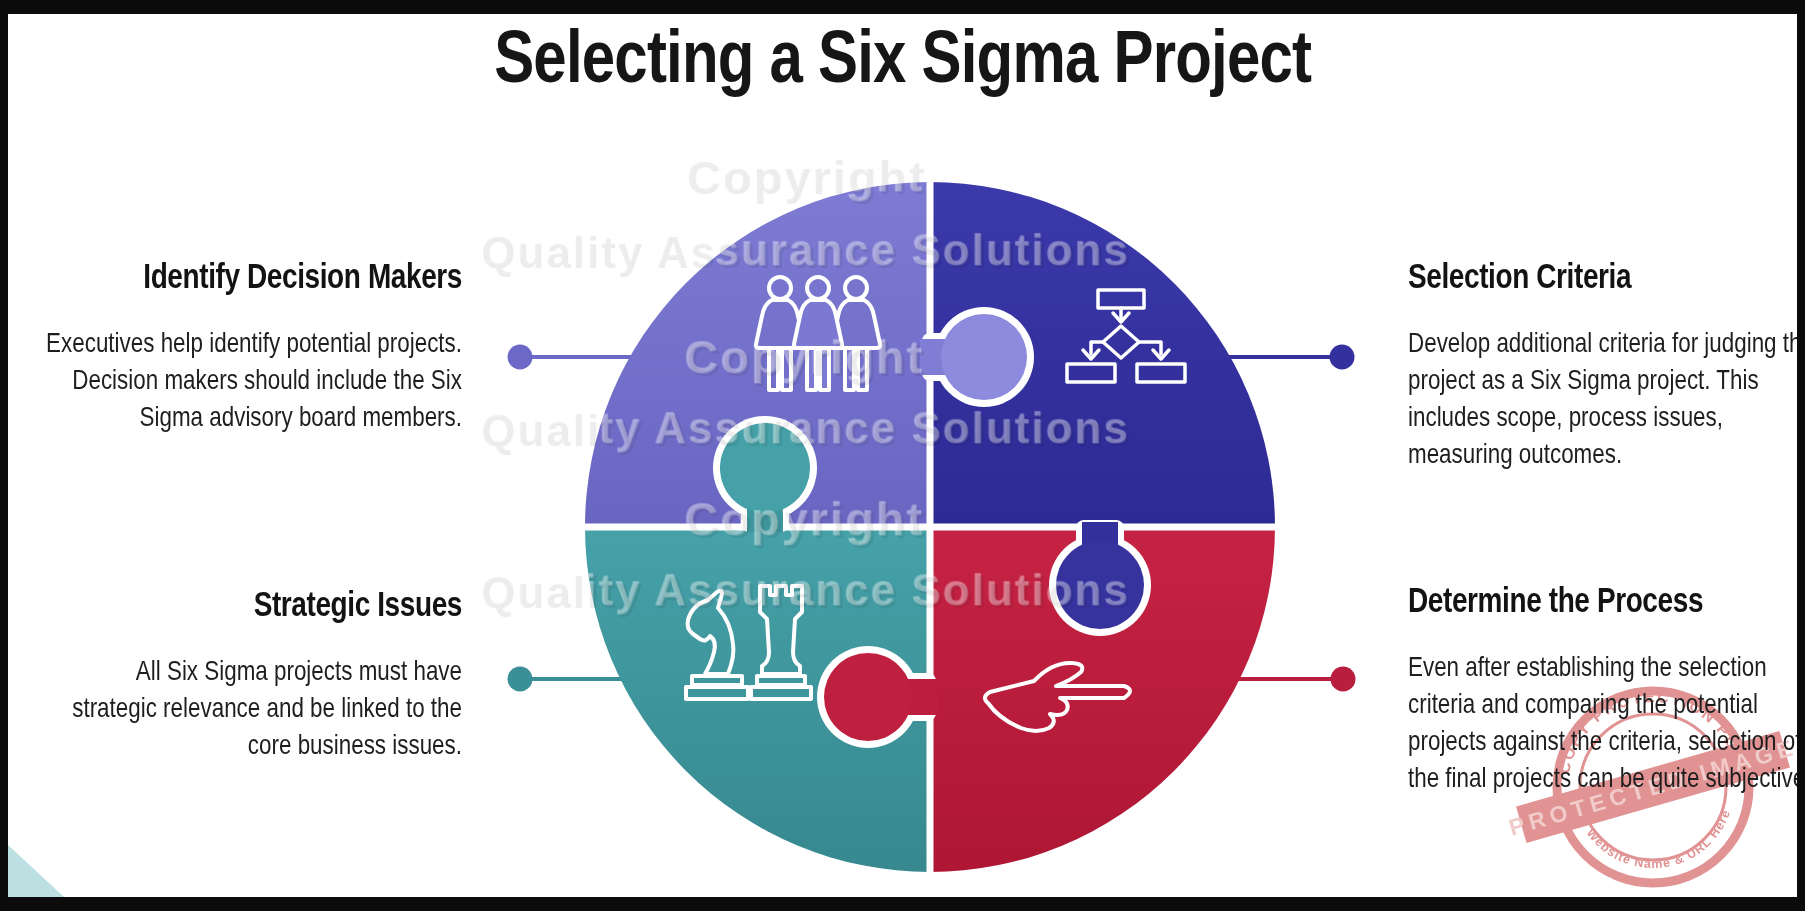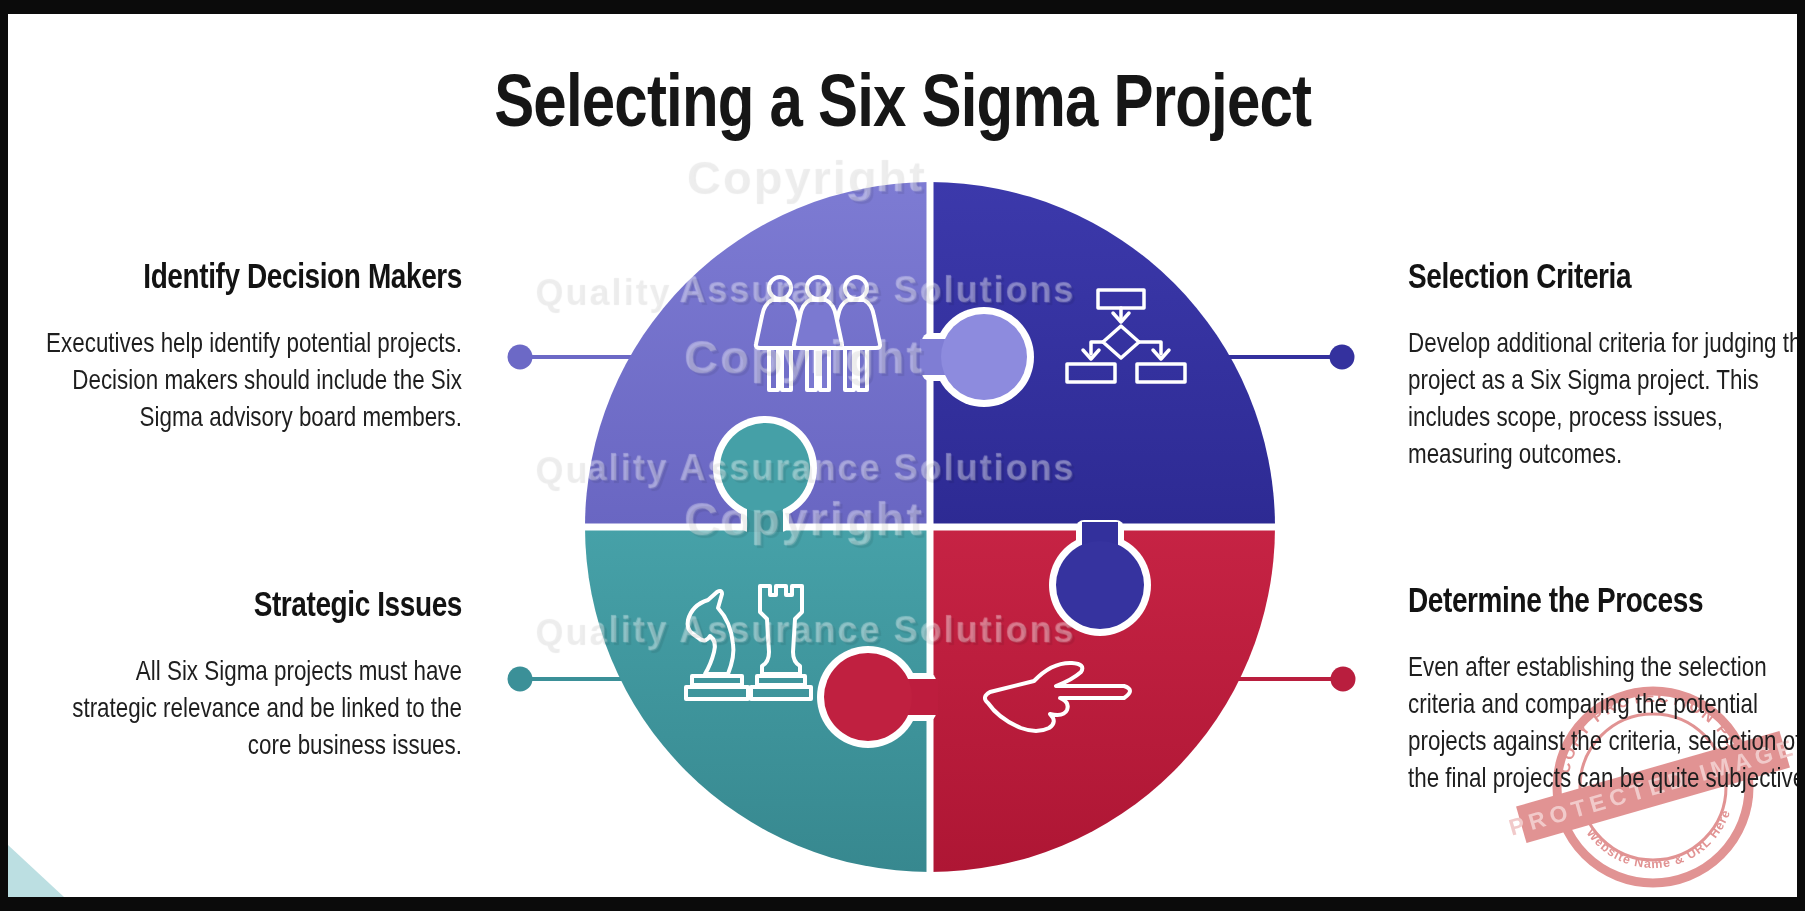--- a/index.html
+++ b/index.html
@@ -7,21 +7,21 @@
     width:1805px;height:911px;position:relative;overflow:hidden;
     background:#ffffff;font-family:"Liberation Sans",sans-serif;
   }
   
   .bar{position:absolute;background:#0b0b0b;z-index:40;}
   .bar-top{left:0;top:0;width:1805px;height:14px;}
   .bar-bottom{left:0;top:897px;width:1805px;height:14px;}
   .bar-left{left:0;top:0;width:8px;height:911px;}
   .bar-right{left:1797px;top:0;width:8px;height:911px;}
   
-  .title-wrap{position:absolute;top:16px;left:0;right:0;text-align:center;z-index:30;margin-top:44px;}
+  .title-wrap{position:absolute;top:16px;left:0;right:0;text-align:center;z-index:30;}
   .title{
     display:inline-block;font-size:75px;font-weight:700;color:#161616;
     letter-spacing:-1px;line-height:80px;white-space:nowrap;
     transform:scaleX(0.80);transform-origin:center top;
   }
   
   .tblock{position:absolute;width:520px;z-index:30;transform:scaleX(0.80);}
   .tblock h2{margin:0 0 26px 0;font-size:35px;line-height:44px;font-weight:700;color:#131313;letter-spacing:-0.5px;}
   .tblock p{margin:0;font-size:28px;line-height:37px;color:#1e1e1e;}
   .tb-left{right:1343px;text-align:right;transform-origin:top right;}
@@ -30,21 +30,21 @@
   .tb-r1{top:254px;} .tb-r2{top:578px;}
   
   .main-svg{position:absolute;left:0;top:0;z-index:10;}
   
   .wm-layer{position:absolute;left:300px;top:0;width:1010px;height:907px;z-index:20;pointer-events:none;}
   .wm-row{
     position:absolute;left:0;width:100%;text-align:center;white-space:nowrap;
     font-weight:700;letter-spacing:2px;color:rgba(255,255,255,0.10);
     text-shadow:2px 2px 1px rgba(0,0,0,0.08), -1px -1px 1px rgba(255,255,255,0.35);
   }
-  .wm-a{font-size:47px;} .wm-b{font-size:36px;margin-top:44px;}
+  .wm-a{font-size:47px;} .wm-b{font-size:44px;}
   .wm-1{top:148px;} .wm-2{top:226px;} .wm-3{top:330px;}
   .wm-4{top:404px;} .wm-5{top:492px;} .wm-6{top:566px;}
   
   .corner-triangle{
     position:absolute;left:8px;top:845px;width:0;height:0;z-index:25;
     border-bottom:52px solid #bcdfe2;border-right:56px solid transparent;
   }
   
   .stamp{position:absolute;left:1548px;top:682px;width:210px;height:210px;z-index:28;opacity:0.78;}
   .stamp svg{overflow:visible;}

